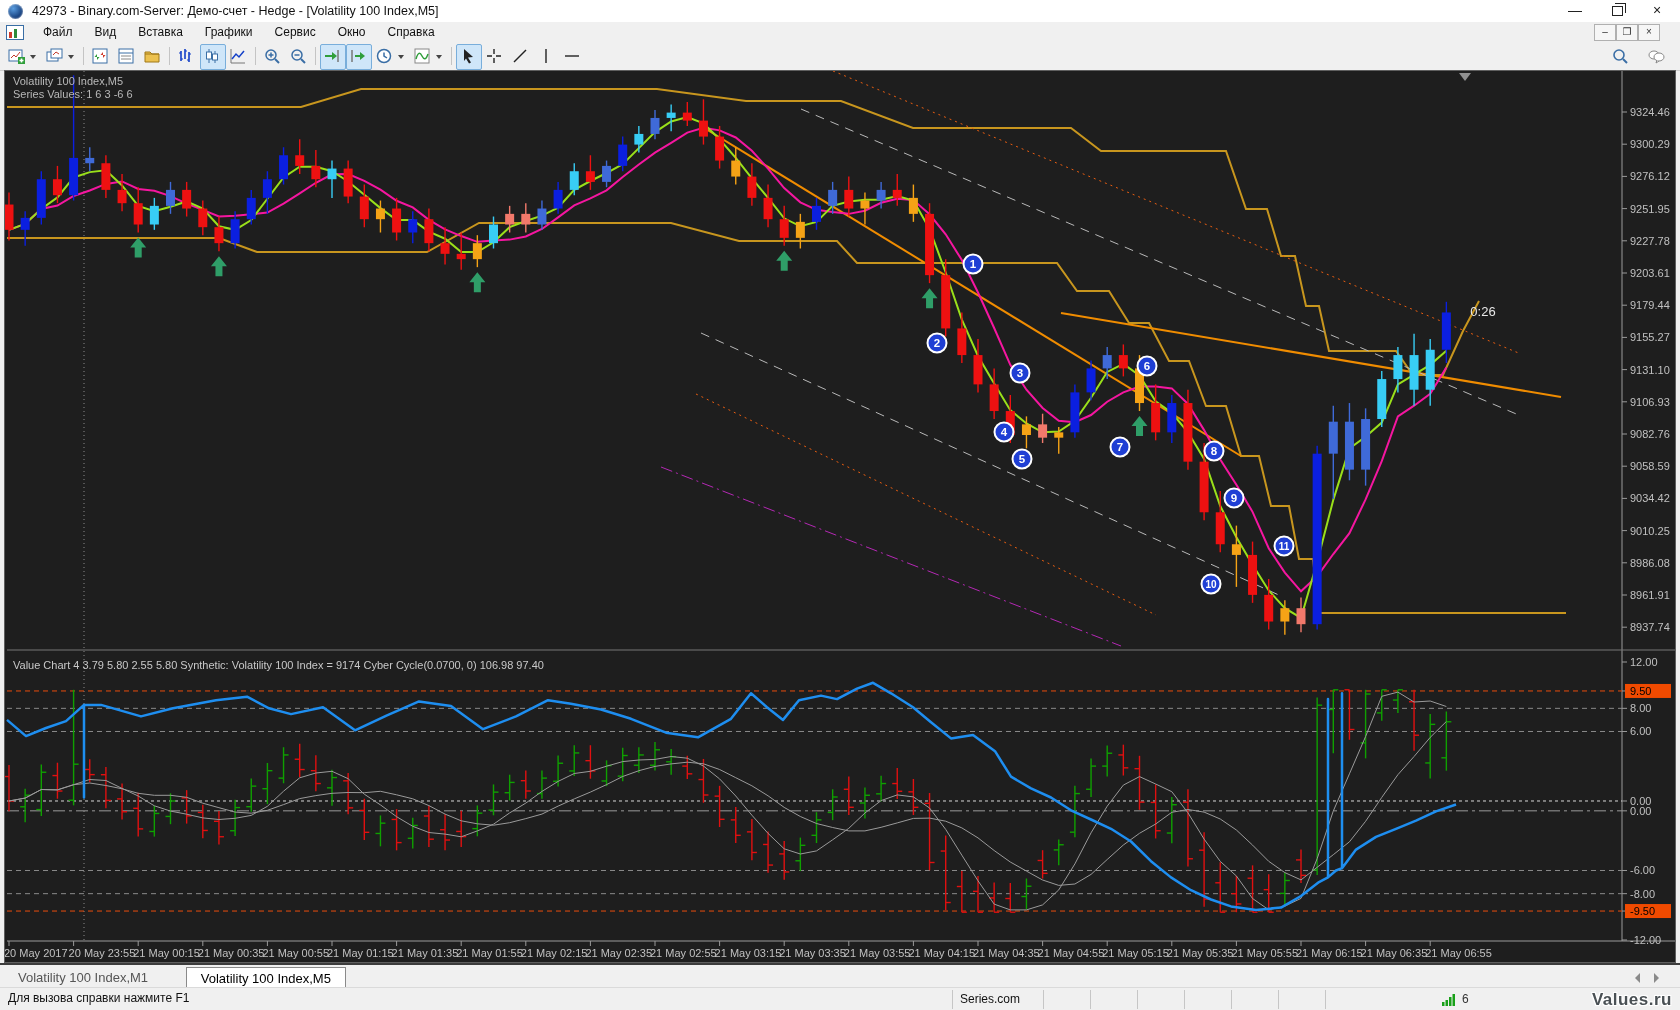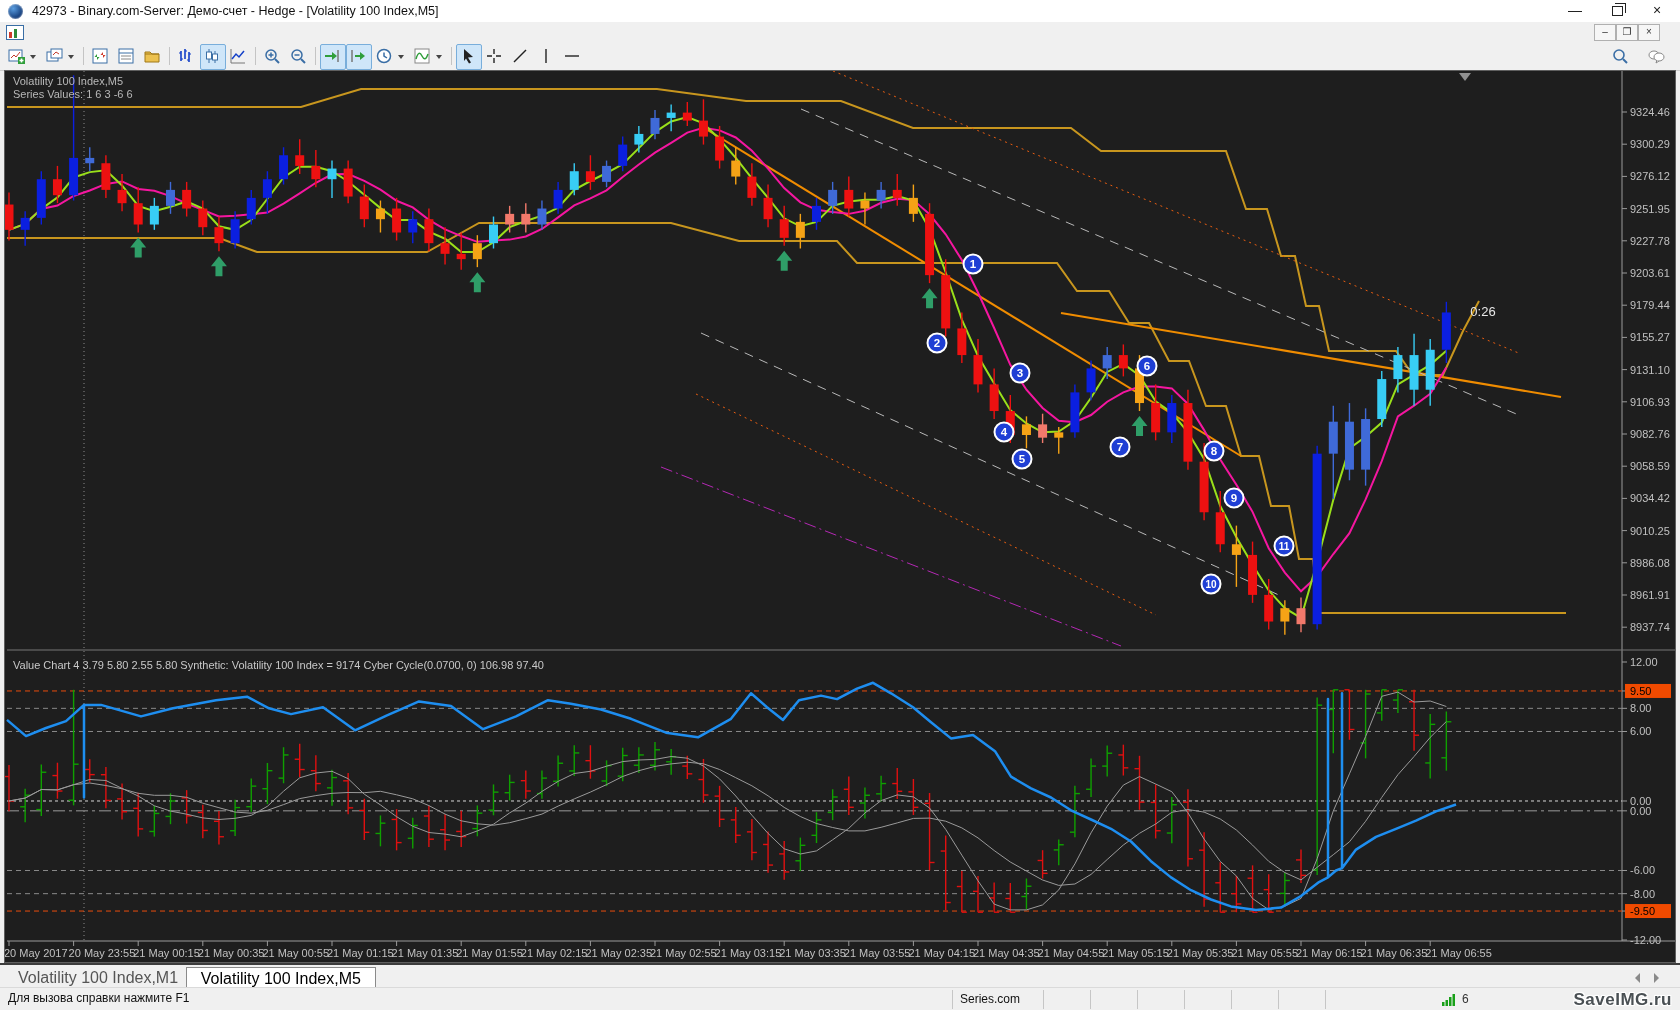--- a/index.html
+++ b/index.html
@@ -21,21 +21,21 @@
     text-align:center;line-height:13px;font-size:10px;color:#333;}
   .toolbar{position:absolute;left:0;top:42px;width:1680px;height:28px;background:#f0f0f0;border-bottom:1px solid #cfcfcf;}
   .tbtn{position:absolute;top:2px;width:24px;height:24px;border:1px solid transparent;border-radius:2px;}
   .tbtn.pressed{background:#cfe6f9;border-color:#79aedb;}
   .tbtn svg{position:absolute;left:2px;top:2px;}
   .tdd{position:absolute;top:2px;width:11px;height:24px;}
   .tdd:after{content:"";position:absolute;left:2px;top:11px;border:3px solid transparent;border-top:4px solid #444;}
   .tsep{position:absolute;top:5px;width:1px;height:18px;background:#c4c4c4;}
   .chartwrap{position:absolute;left:4px;top:70px;width:1670px;height:891px;background:#1e1e1e;border:1px solid #5f5f5f;box-sizing:content-box;}
   .tabs{position:absolute;left:0;top:963px;width:1680px;height:24px;background:#f0f0f0;border-top:2px solid #3c3c3c;}
-  .tab{position:absolute;top:3px;height:20px;padding:0 14px;font-size:16px;line-height:20px;color:#555;}
+  .tab{position:absolute;top:3px;height:20px;padding:0 14px;font-size:13px;line-height:20px;color:#555;}
   .tab.active{background:#ffffff;border:1px solid #8a8a8a;border-bottom:none;color:#000;top:2px;height:22px;line-height:21px;}
   .tabarrow{position:absolute;top:8px;width:0;height:0;border:5px solid transparent;}
   .ta-left{border-right-color:#8a8a8a;}
   .ta-right{border-left-color:#8a8a8a;}
   .statusbar{position:absolute;left:0;top:987px;width:1680px;height:23px;background:#f0f0f0;border-top:1px solid #dadada;
     font-size:12px;color:#111;}
   .st-help{position:absolute;left:8px;top:3px;}
   .st-server{position:absolute;left:960px;top:4px;}
   .st-sep{position:absolute;top:2px;width:1px;height:19px;background:#c6c6c6;}
   .st-signal{position:absolute;left:1442px;top:5px;}
@@ -52,20 +52,29 @@
   <span>42973 - Binary.com-Server: Демо-счет - Hedge - [Volatility 100 Index,M5]</span>
   <span class="wctrl wc-min">—</span>
   <span class="wctrl wc-rest"><span class="restbox"></span></span>
   <span class="wctrl wc-close">×</span>
 </div>
 
 <div class="menubar">
   <span class="menu-ico">
       <i></i>
       <b></b>
+    </span>
+  <span id="menu-items" style="display:flex">
+      <span class="menu-item">Файл</span>
+      <span class="menu-item">Вид</span>
+      <span class="menu-item">Вставка</span>
+      <span class="menu-item">Графики</span>
+      <span class="menu-item">Сервис</span>
+      <span class="menu-item">Окно</span>
+      <span class="menu-item">Справка</span>
     </span>
   <span class="mdi" style="right:64px">–</span>
   <span class="mdi" style="right:42px">❐</span>
   <span class="mdi" style="right:20px">×</span>
 </div>
 
 <div class="toolbar" id="toolbar">
     <div class="tbtn" style="left: 4px;">
       <svg width="18" height="18">
         <rect x="2" y="3" width="13" height="11" fill="#fff" stroke="#3a6ea5"></rect>
@@ -882,14 +891,14 @@
   <span class="st-sep" style="left:1325px"></span>
   <span class="st-signal">
     <svg width="17" height="13">
         <rect x="0" y="9" width="2.5" height="4" fill="#18a018"></rect>
         <rect x="3.5" y="7" width="2.5" height="6" fill="#18a018"></rect>
         <rect x="7" y="4" width="2.5" height="9" fill="#18a018"></rect>
         <rect x="10.5" y="1" width="2.5" height="12" fill="#18a018"></rect>
       </svg>
   </span>
   <span class="st-conn">6</span>
-  <span class="watermark">SaveIMG.ru</span>
+  <span class="watermark">Values.ru</span>
 </div>
 
 </body></html>

